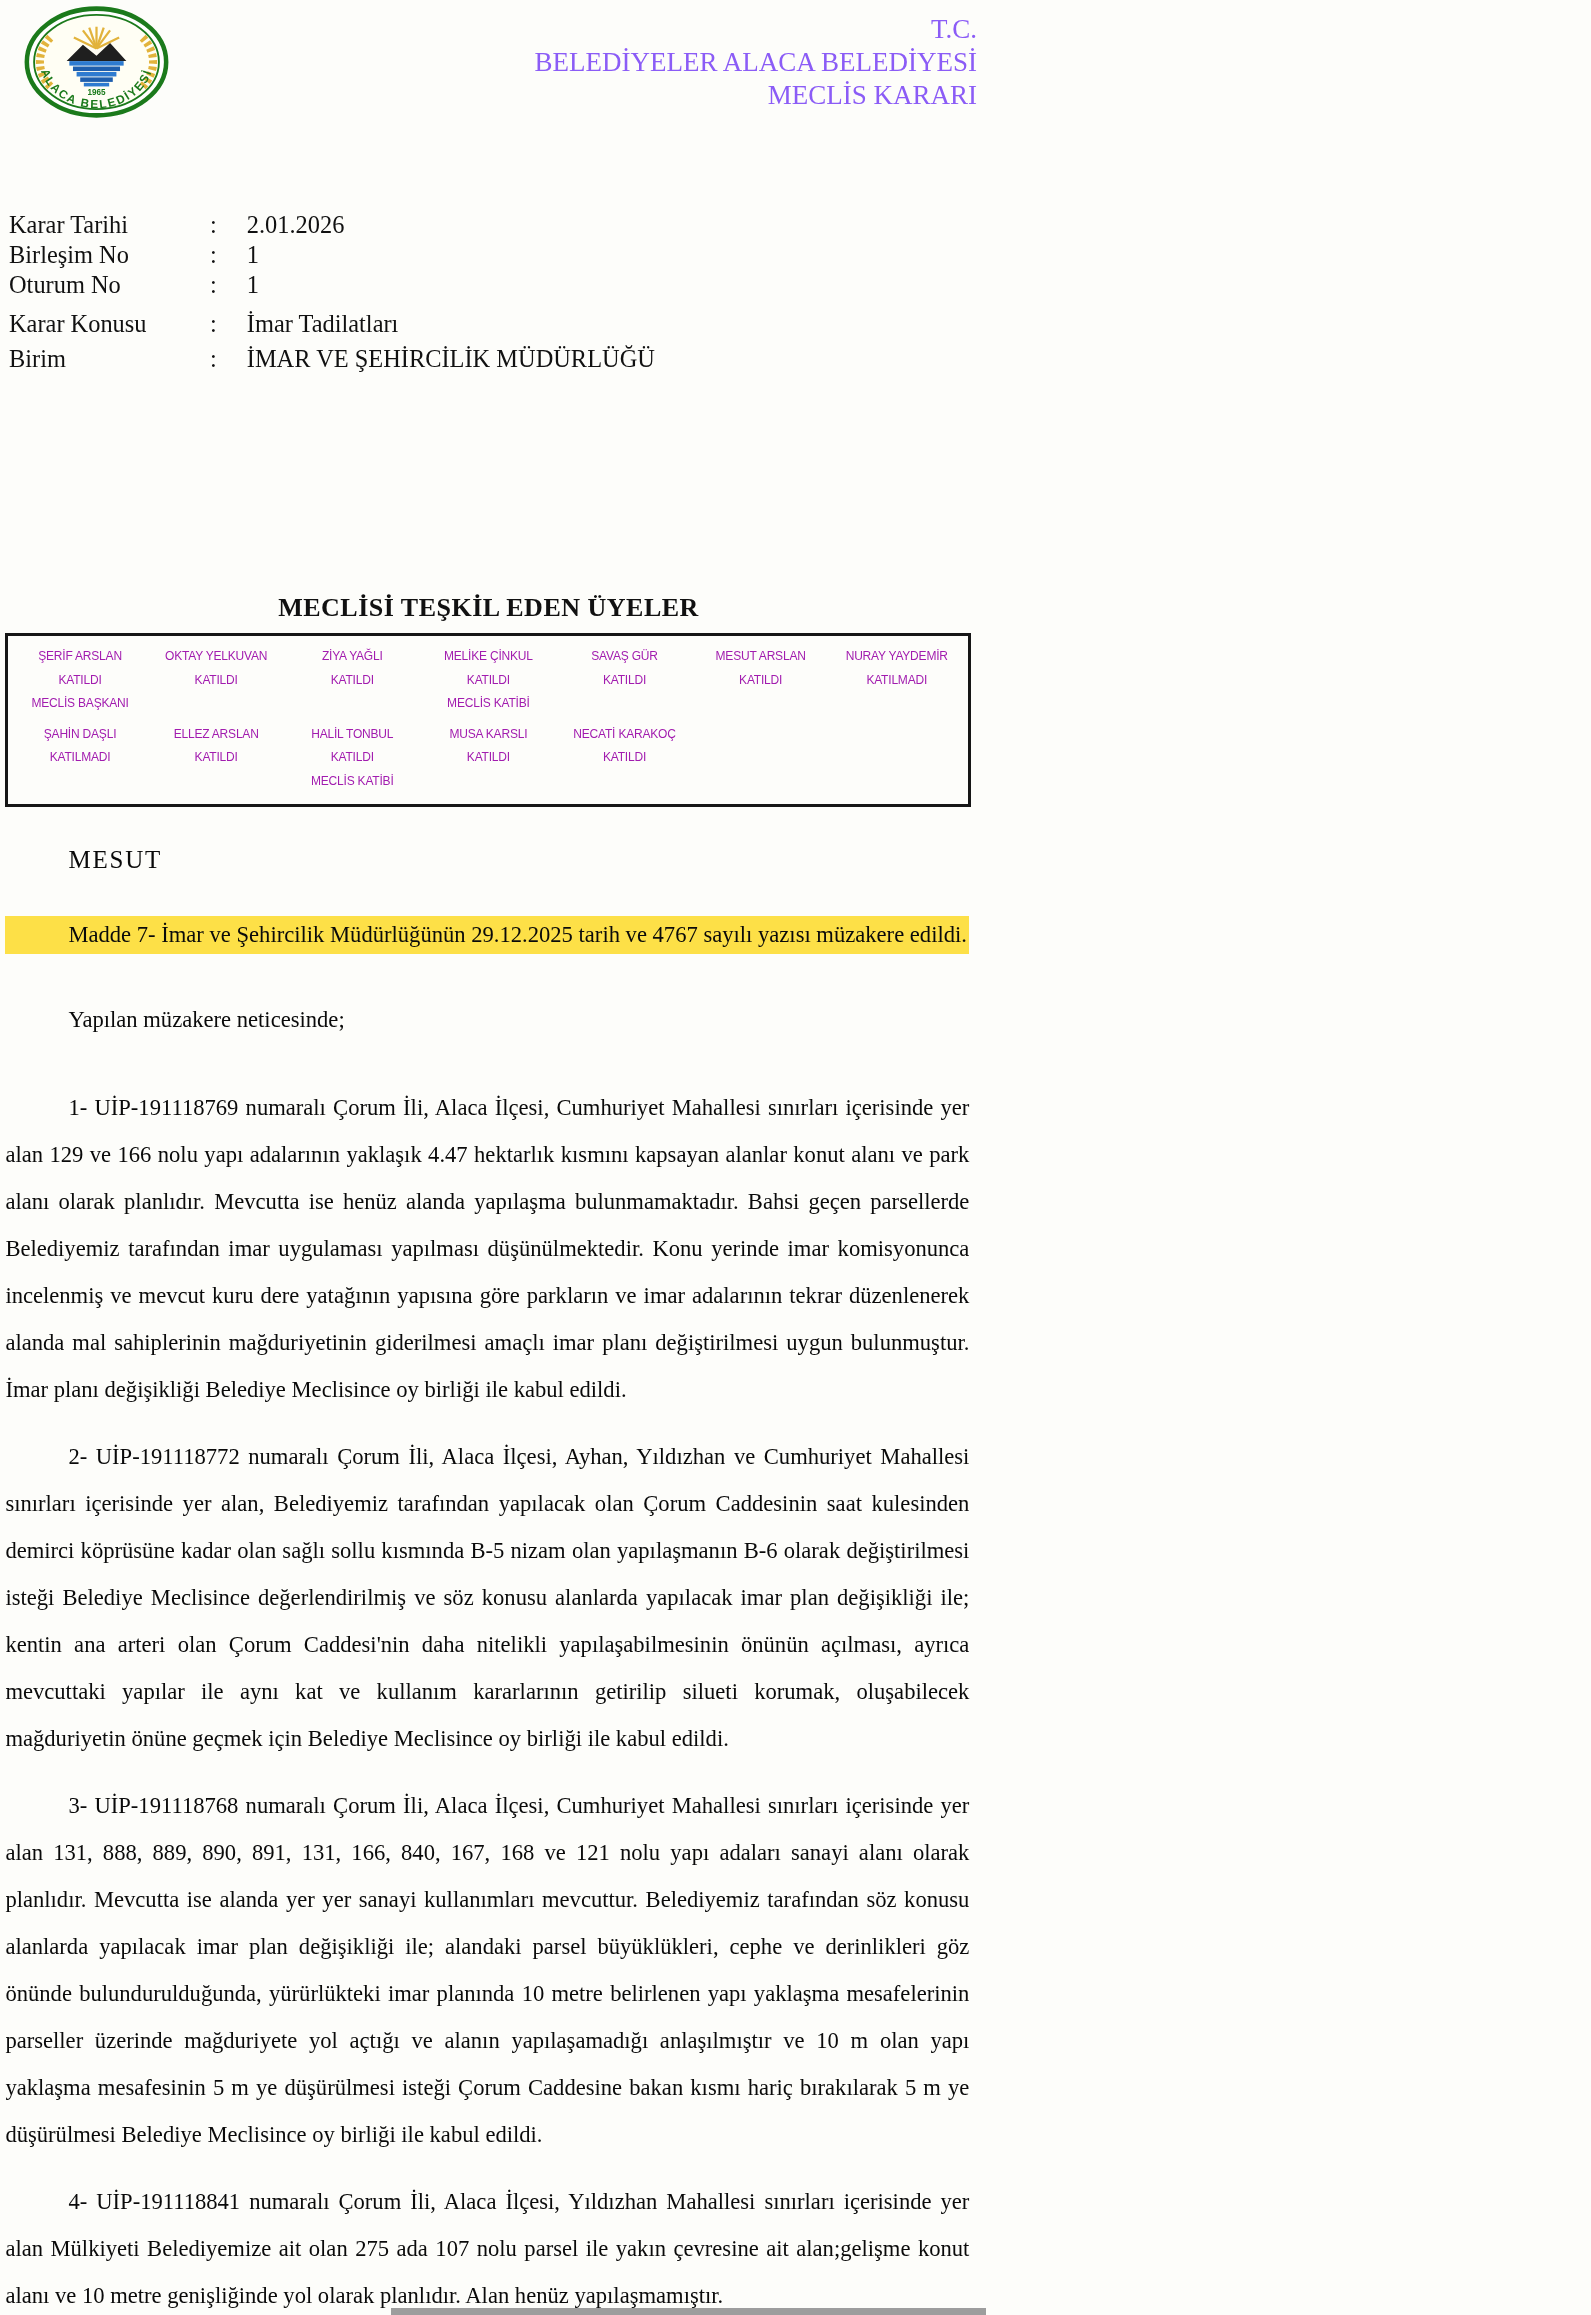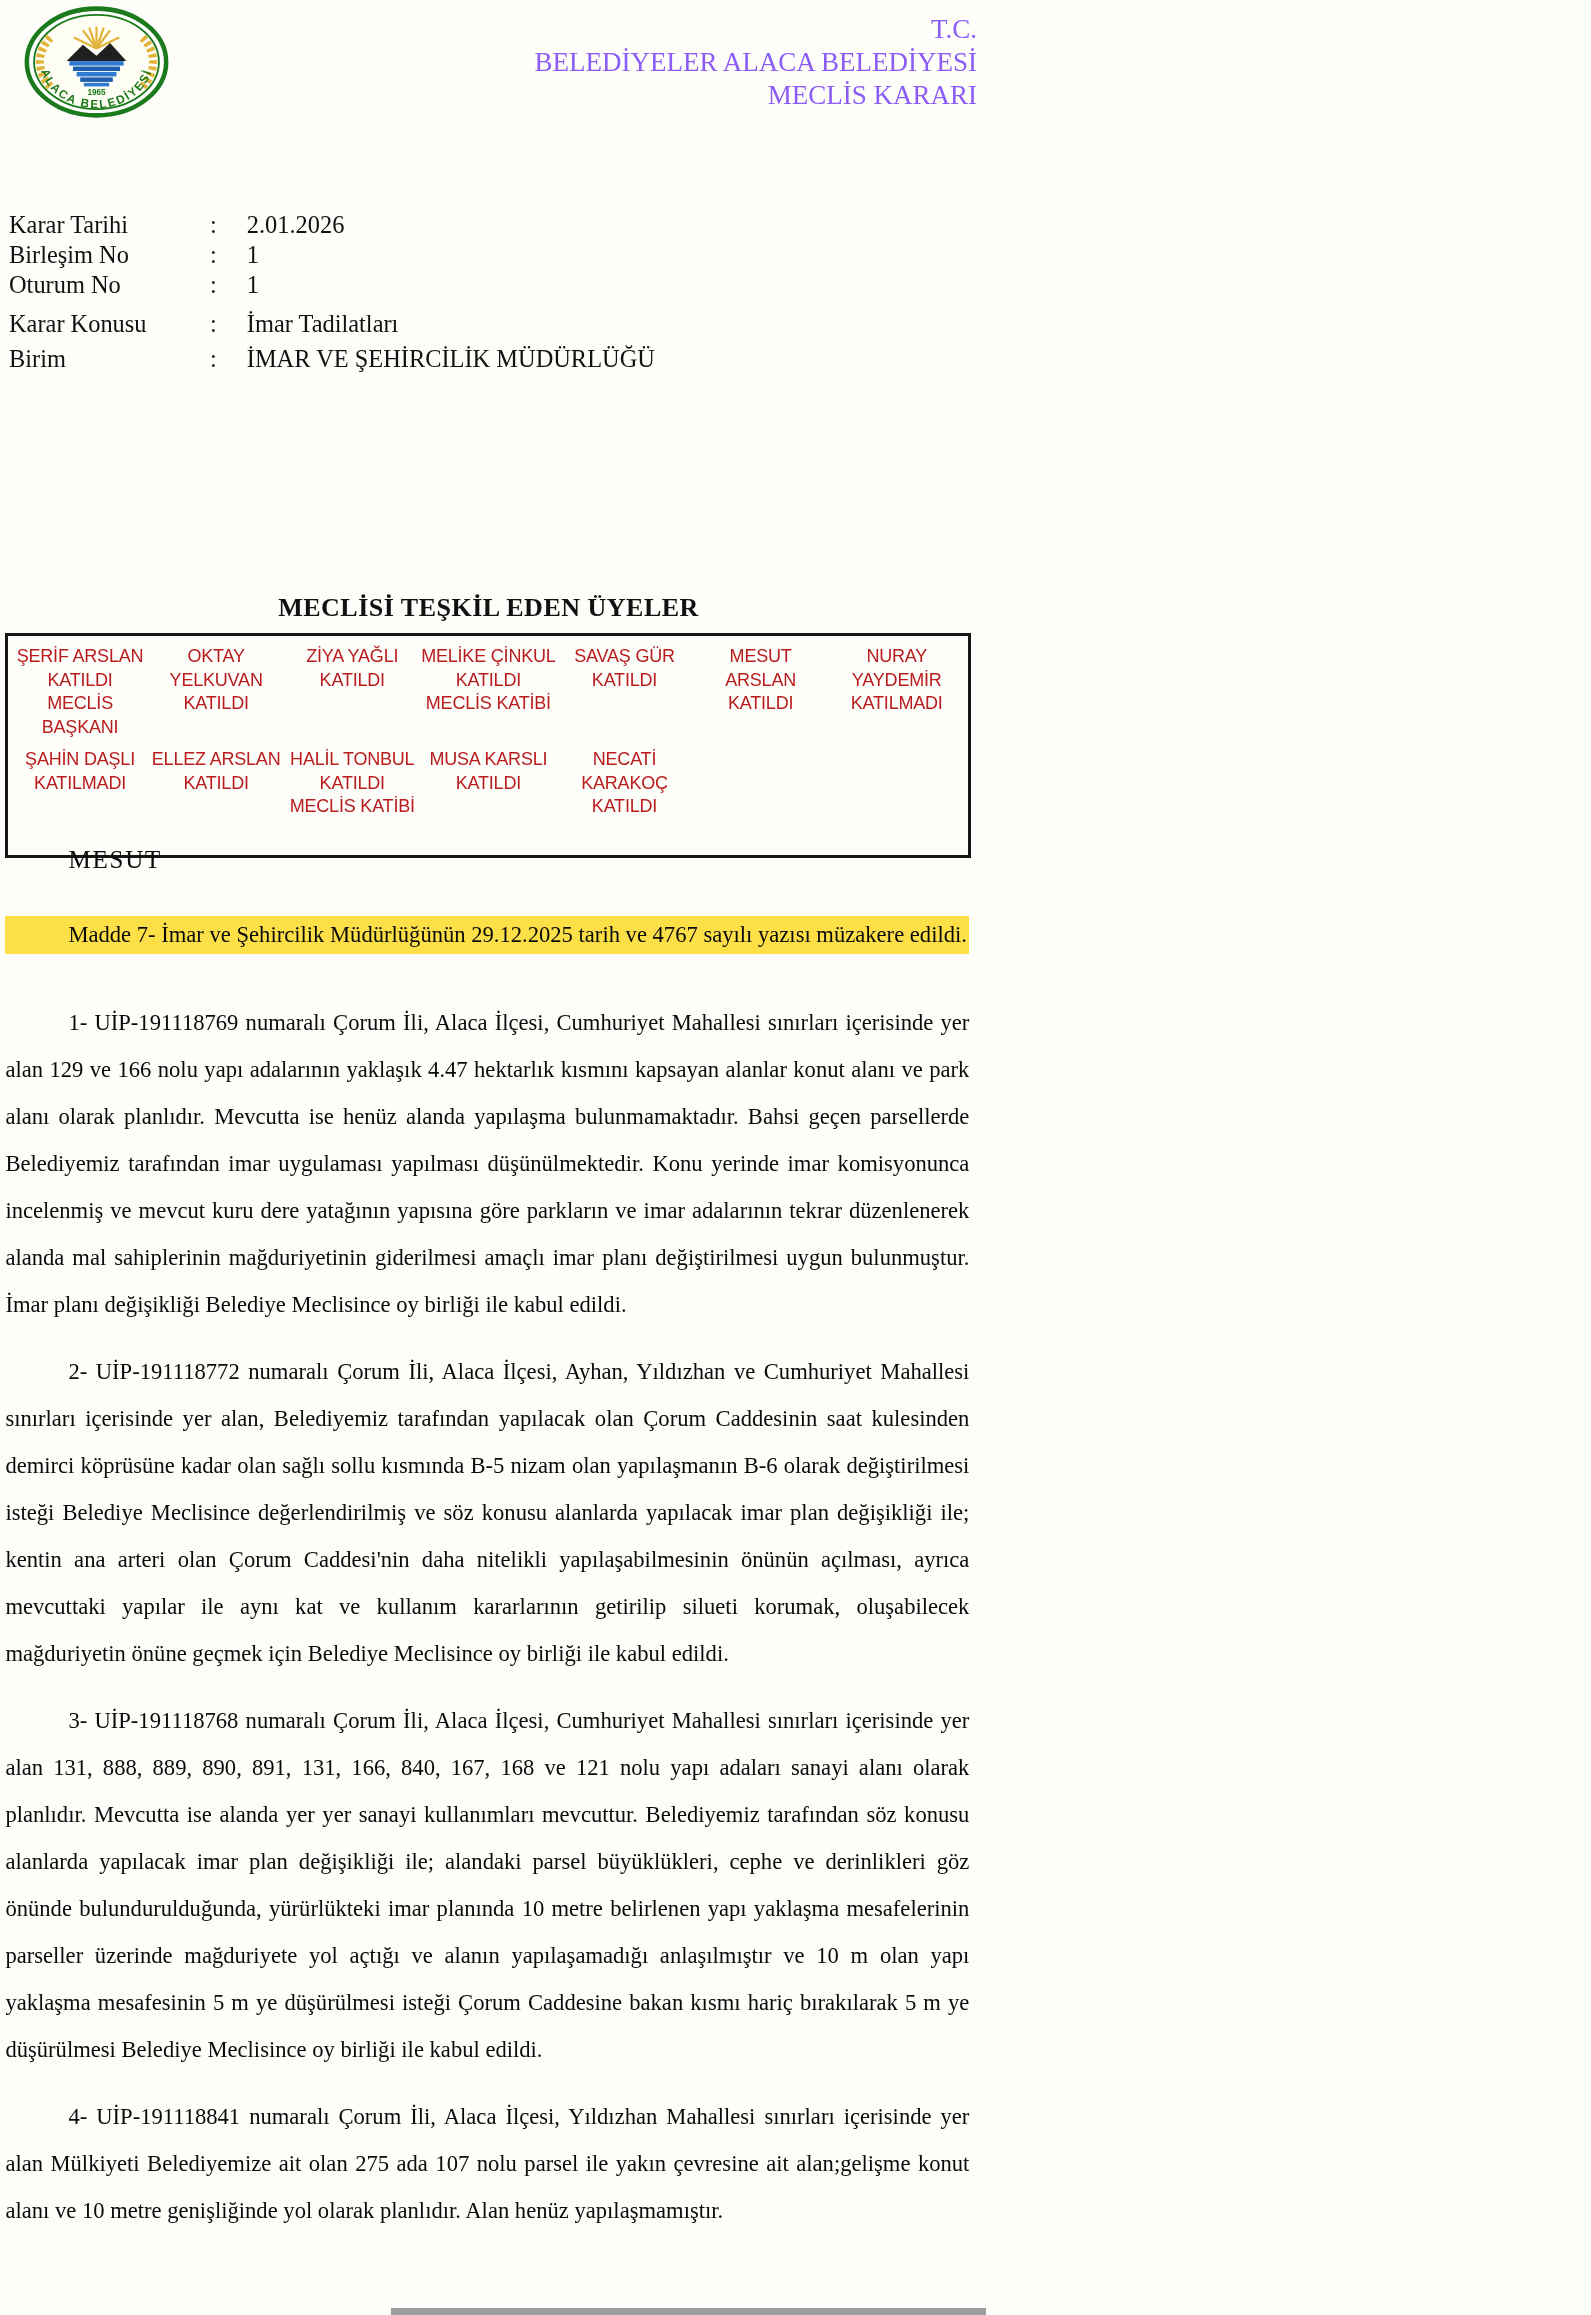--- a/index.html
+++ b/index.html
@@ -24,27 +24,27 @@
   .meta-row.sp2{margin-top:9px;}
   .meta-label{display:inline-block;width:201px;}
   .meta-colon{display:inline-block;}
   .meta-value{margin-left:30px;}
   
   .members-title{
     position:absolute;left:0;top:593px;width:977px;
     text-align:center;font-weight:bold;font-size:26px;letter-spacing:0.5px;
   }
   .members-table{
-    position:absolute;left:5.4px;top:633px;width:966px;height:225px;
+    position:absolute;left:5.4px;top:633px;width:966px;height:174px;
     box-sizing:border-box;border:3.6px solid #161616;background:#fdfdfa;
     display:grid;grid-template-columns:repeat(7,1fr);grid-template-rows:1fr 1fr;
     padding:9px 3.6px 3.6px 3.6px;
     font-family:"Liberation Sans","DejaVu Sans",sans-serif;
-    font-size:18px;line-height:23.5px;letter-spacing:-0.2px;
-    text-align:center;color:#b91c1c;
+    font-size:12px;line-height:23.5px;letter-spacing:-0.2px;
+    text-align:center;color:#a21caf;
   }
   .member-cell{overflow:hidden;}
   
   .body-block{
     position:absolute;left:5.4px;top:846px;width:964px;
     font-size:22.6px;color:#0a0a0a;
   }
   .karar-heading{font-size:25px;letter-spacing:1.8px;margin:0 0 0 63px;line-height:27px;font-weight:normal;}
   .intro1{margin:43px 0 0 0;padding-left:63px;line-height:38px;background:#fde047;}
   .intro2{margin:47px 0 0 0;padding-left:63px;line-height:38px;}
@@ -184,20 +184,21 @@
       <div>KATILDI</div>
       <div></div>
     </div>
     <div class="member-cell"></div>
     <div class="member-cell"></div>
   </div>
 
   <div class="body-block">
     <h2 class="karar-heading">MESUT</h2>
     <p class="intro1">Madde 7- İmar ve Şehircilik Müdürlüğünün 29.12.2025 tarih ve 4767 sayılı yazısı müzakere edildi.</p>
+    <p class="intro2">Yapılan müzakere neticesinde;</p>
     <p class="decision-p">1- UİP-191118769 numaralı Çorum İli, Alaca İlçesi, Cumhuriyet Mahallesi sınırları içerisinde yer alan 129 ve 166 nolu yapı adalarının yaklaşık 4.47 hektarlık kısmını kapsayan alanlar konut alanı ve park alanı olarak planlıdır. Mevcutta ise henüz alanda yapılaşma bulunmamaktadır. Bahsi geçen parsellerde Belediyemiz tarafından imar uygulaması yapılması düşünülmektedir. Konu yerinde imar komisyonunca incelenmiş ve mevcut kuru dere yatağının yapısına göre parkların ve imar adalarının tekrar düzenlenerek alanda mal sahiplerinin mağduriyetinin giderilmesi amaçlı imar planı değiştirilmesi uygun bulunmuştur. İmar planı değişikliği Belediye Meclisince oy birliği ile kabul edildi.</p>
     <p class="decision-p">2- UİP-191118772 numaralı Çorum İli, Alaca İlçesi, Ayhan, Yıldızhan ve Cumhuriyet Mahallesi sınırları içerisinde yer alan, Belediyemiz tarafından yapılacak olan Çorum Caddesinin saat kulesinden demirci köprüsüne kadar olan sağlı sollu kısmında B-5 nizam olan yapılaşmanın B-6 olarak değiştirilmesi isteği Belediye Meclisince değerlendirilmiş ve söz konusu alanlarda yapılacak imar plan değişikliği ile; kentin ana arteri olan Çorum Caddesi'nin daha nitelikli yapılaşabilmesinin önünün açılması, ayrıca mevcuttaki yapılar ile aynı kat ve kullanım kararlarının getirilip silueti korumak, oluşabilecek mağduriyetin önüne geçmek için Belediye Meclisince oy birliği ile kabul edildi.</p>
     <p class="decision-p">3- UİP-191118768 numaralı Çorum İli, Alaca İlçesi, Cumhuriyet Mahallesi sınırları içerisinde yer alan 131, 888, 889, 890, 891, 131, 166, 840, 167, 168 ve 121 nolu yapı adaları sanayi alanı olarak planlıdır. Mevcutta ise alanda yer yer sanayi kullanımları mevcuttur. Belediyemiz tarafından söz konusu alanlarda yapılacak imar plan değişikliği ile; alandaki parsel büyüklükleri, cephe ve derinlikleri göz önünde bulundurulduğunda, yürürlükteki imar planında 10 metre belirlenen yapı yaklaşma mesafelerinin parseller üzerinde mağduriyete yol açtığı ve alanın yapılaşamadığı anlaşılmıştır ve 10 m olan yapı yaklaşma mesafesinin 5 m ye düşürülmesi isteği Çorum Caddesine bakan kısmı hariç bırakılarak 5 m ye  düşürülmesi  Belediye Meclisince oy birliği ile kabul edildi.</p>
     <p class="decision-p">4- UİP-191118841 numaralı Çorum İli, Alaca İlçesi, Yıldızhan Mahallesi sınırları içerisinde yer alan Mülkiyeti Belediyemize ait olan  275 ada 107 nolu parsel ile yakın çevresine ait alan;gelişme konut alanı ve 10 metre genişliğinde yol olarak planlıdır. Alan henüz yapılaşmamıştır.</p>
   </div>
 
   <div class="cutoff"></div>
 
 </div>
 

